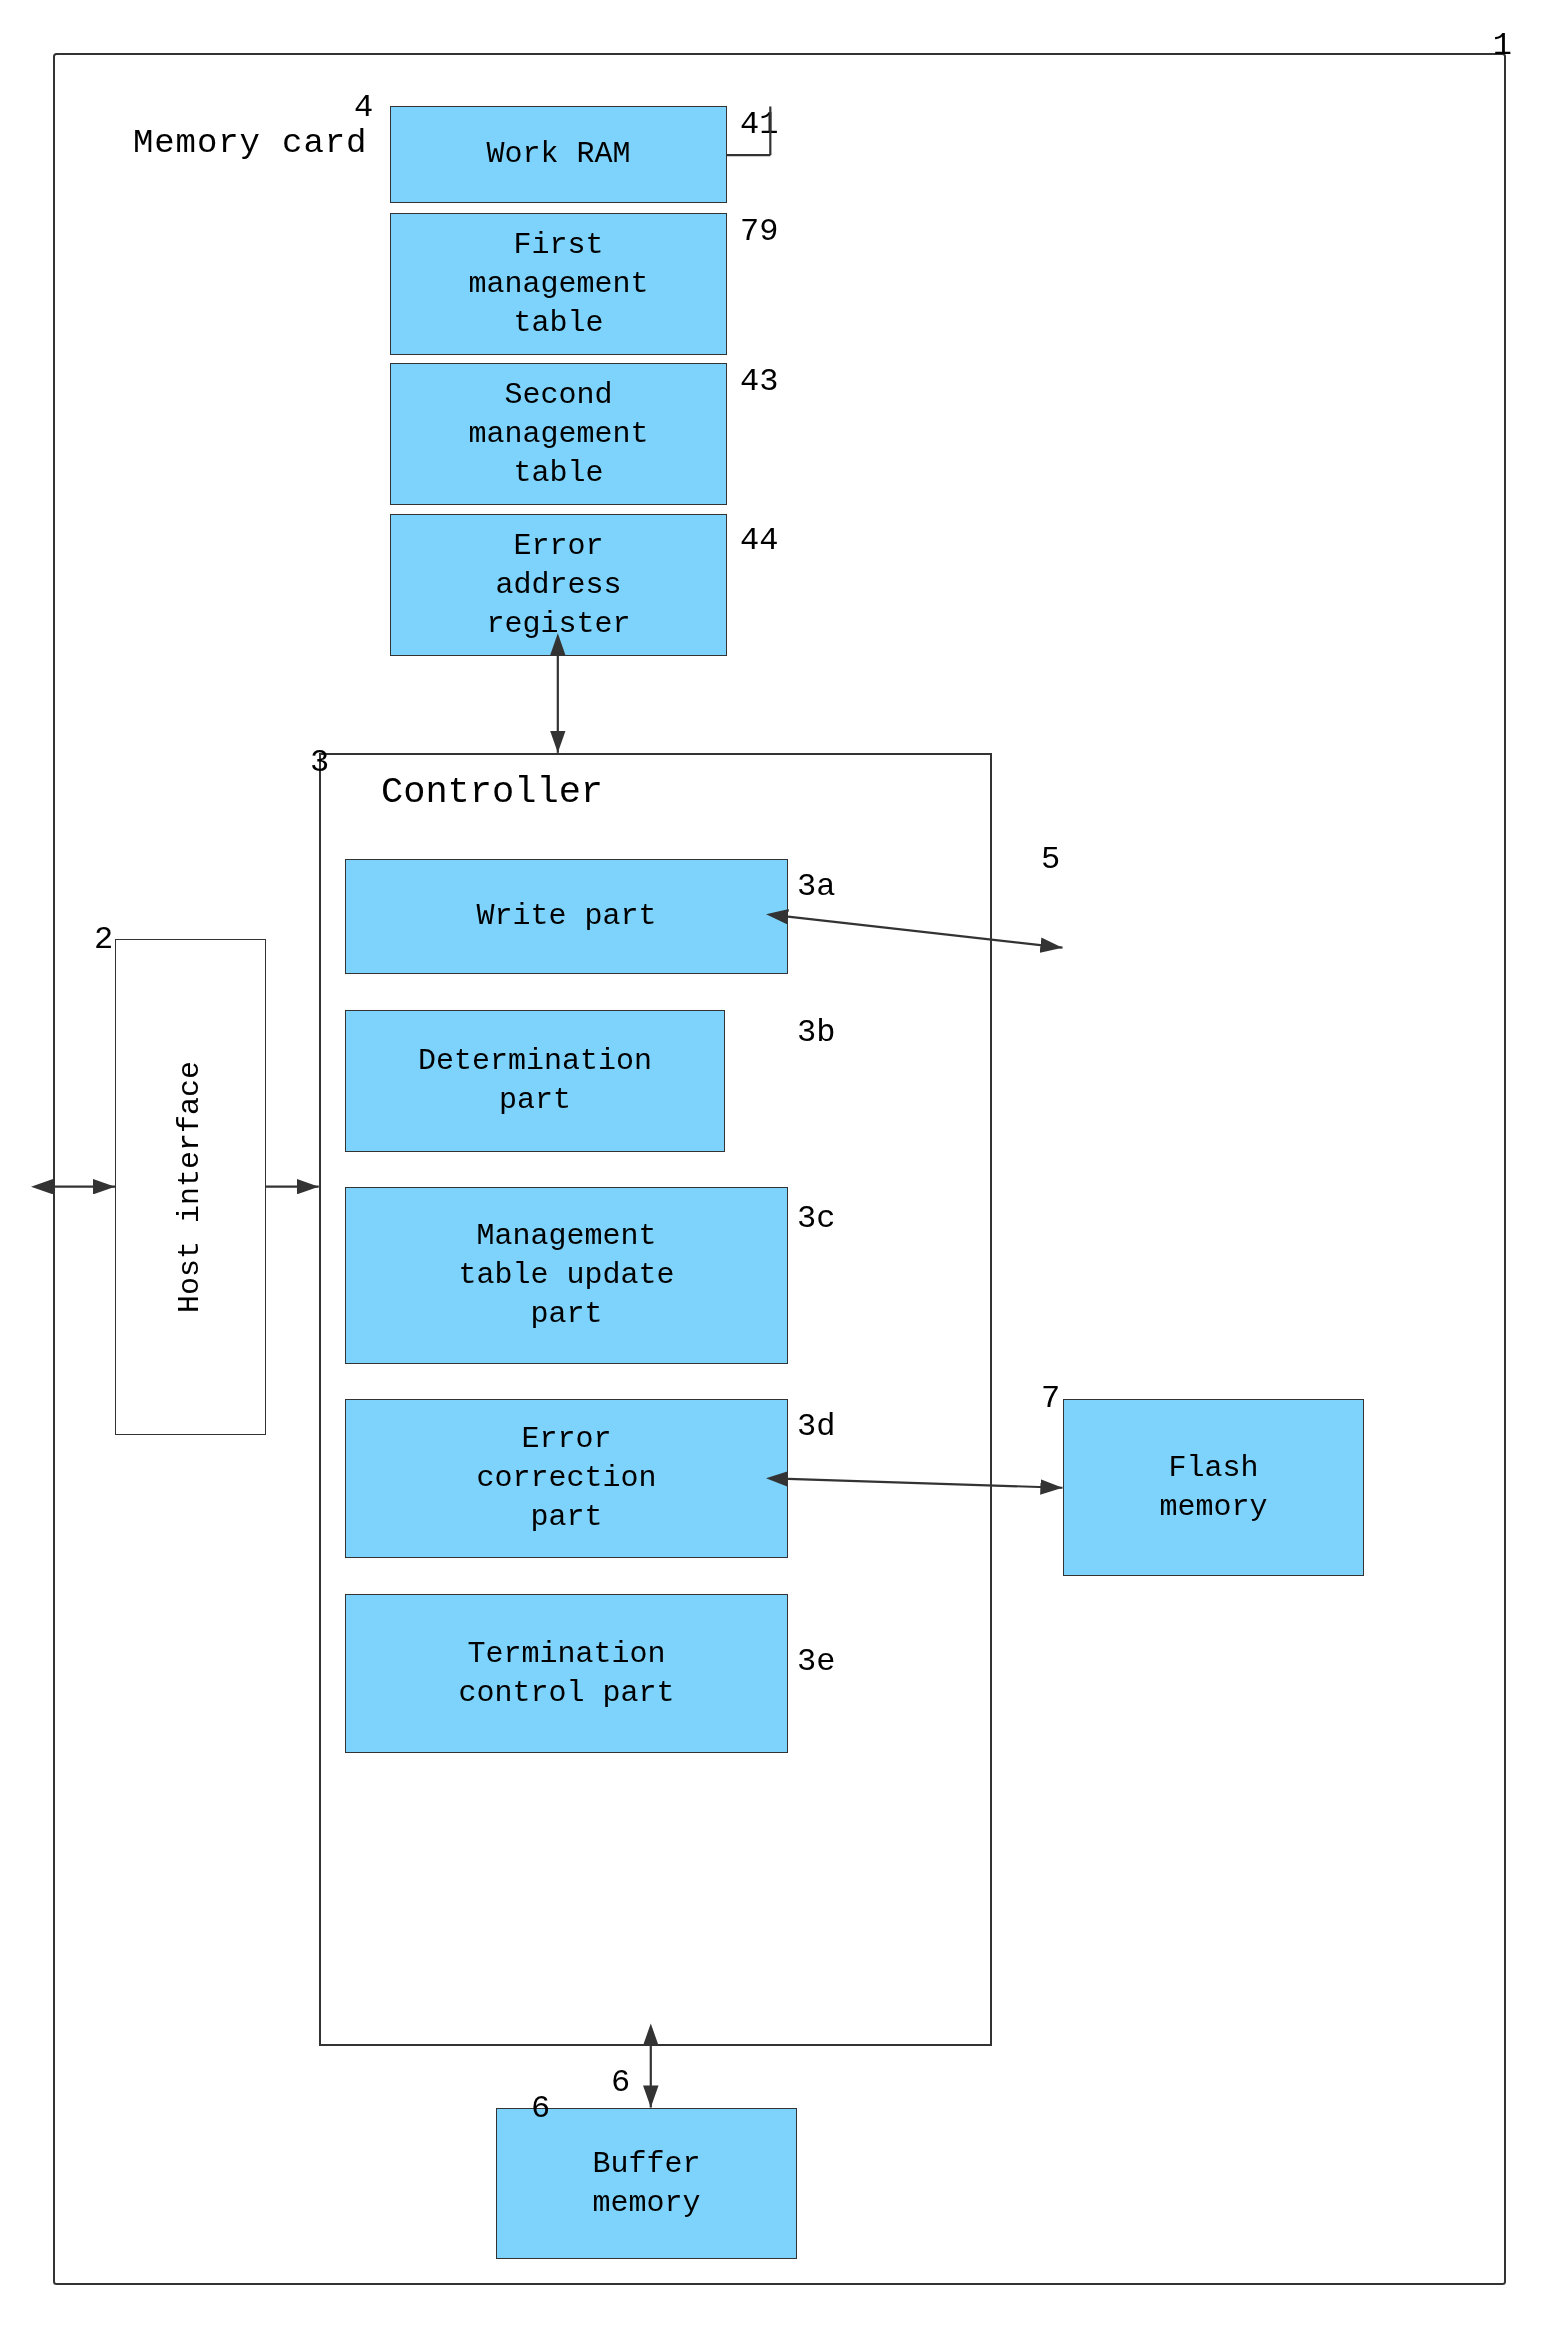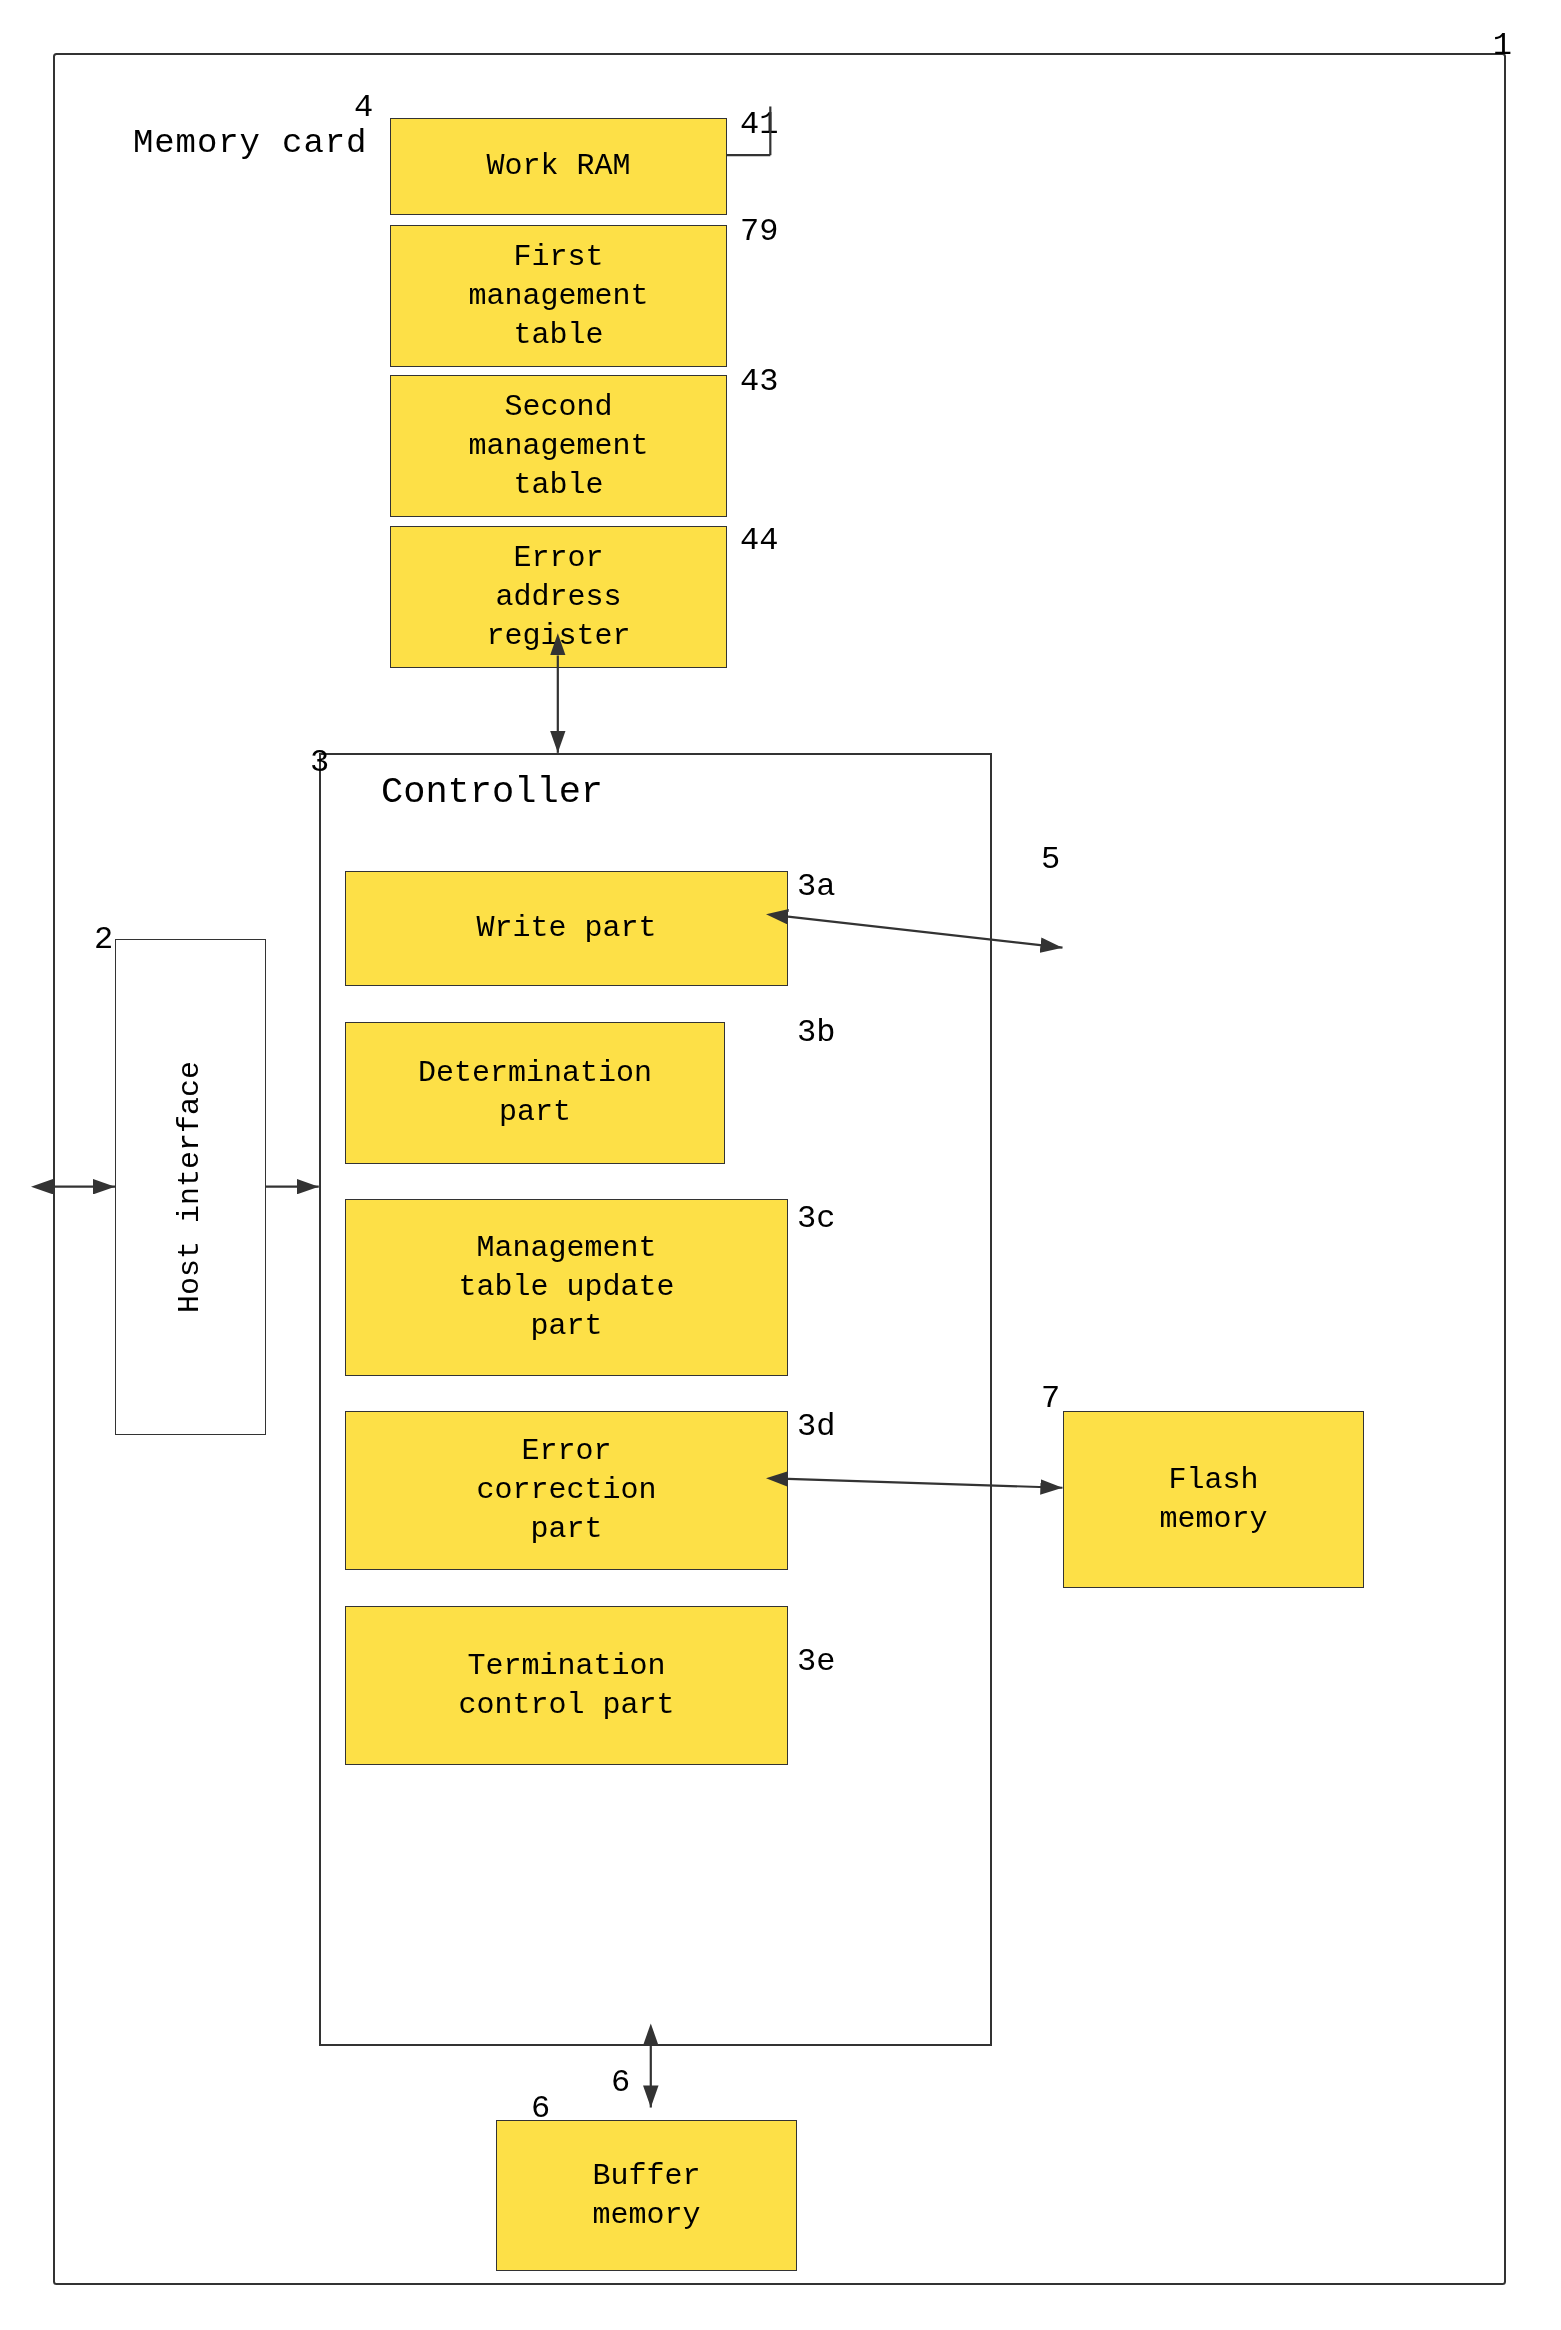--- a/index.html
+++ b/index.html
@@ -47,30 +47,29 @@
       font-size: 34px;
       font-family: 'Courier New', Courier, monospace;
       letter-spacing: 0.9px;
       margin-left: 36px;
     }
 
     
     .box {
       position: absolute;
       border: 1.8px solid #333;
-      background: #fde047;
+      background: #7dd3fc;
       display: flex;
       align-items: center;
       justify-content: center;
       text-align: center;
       font-size: 30px;
       font-family: 'Courier New', Courier, monospace;
       line-height: 1.3;
       padding: 7px;
-      margin-top: 12px;
     }
 
     
     .work-ram {
       top: 106px;
       left: 390px;
       width: 337px;
       height: 97px;
     }
 

